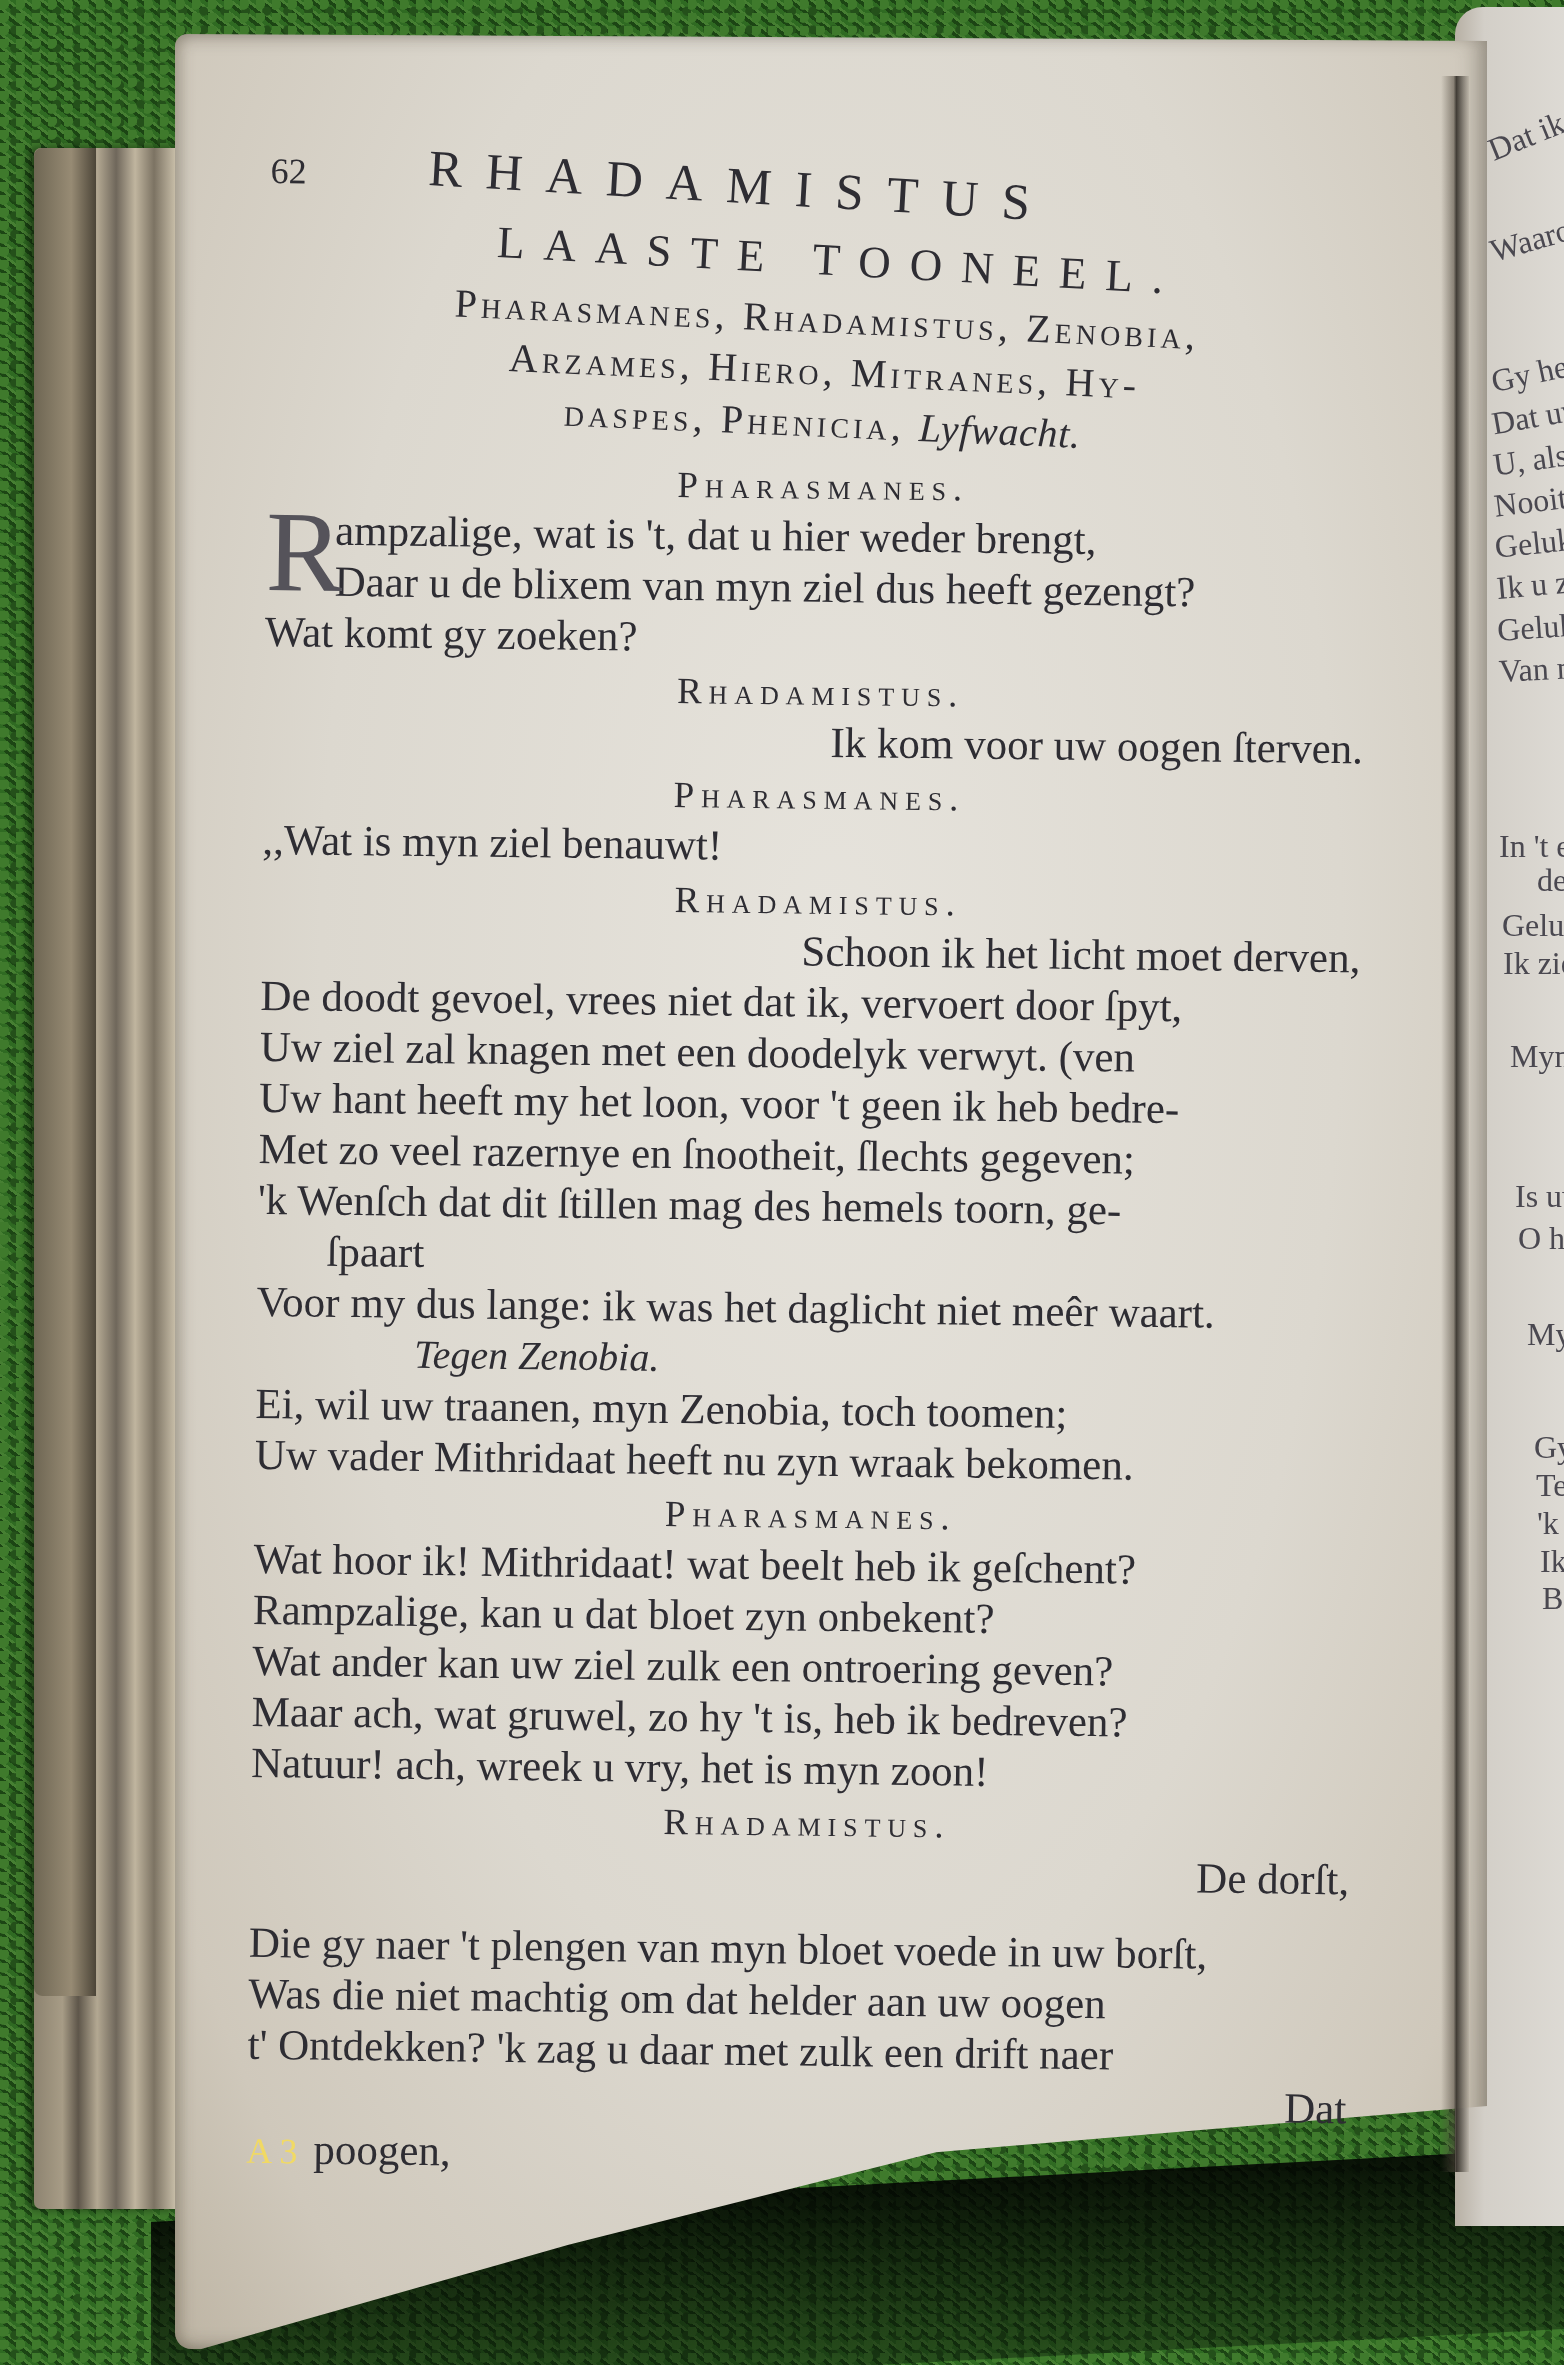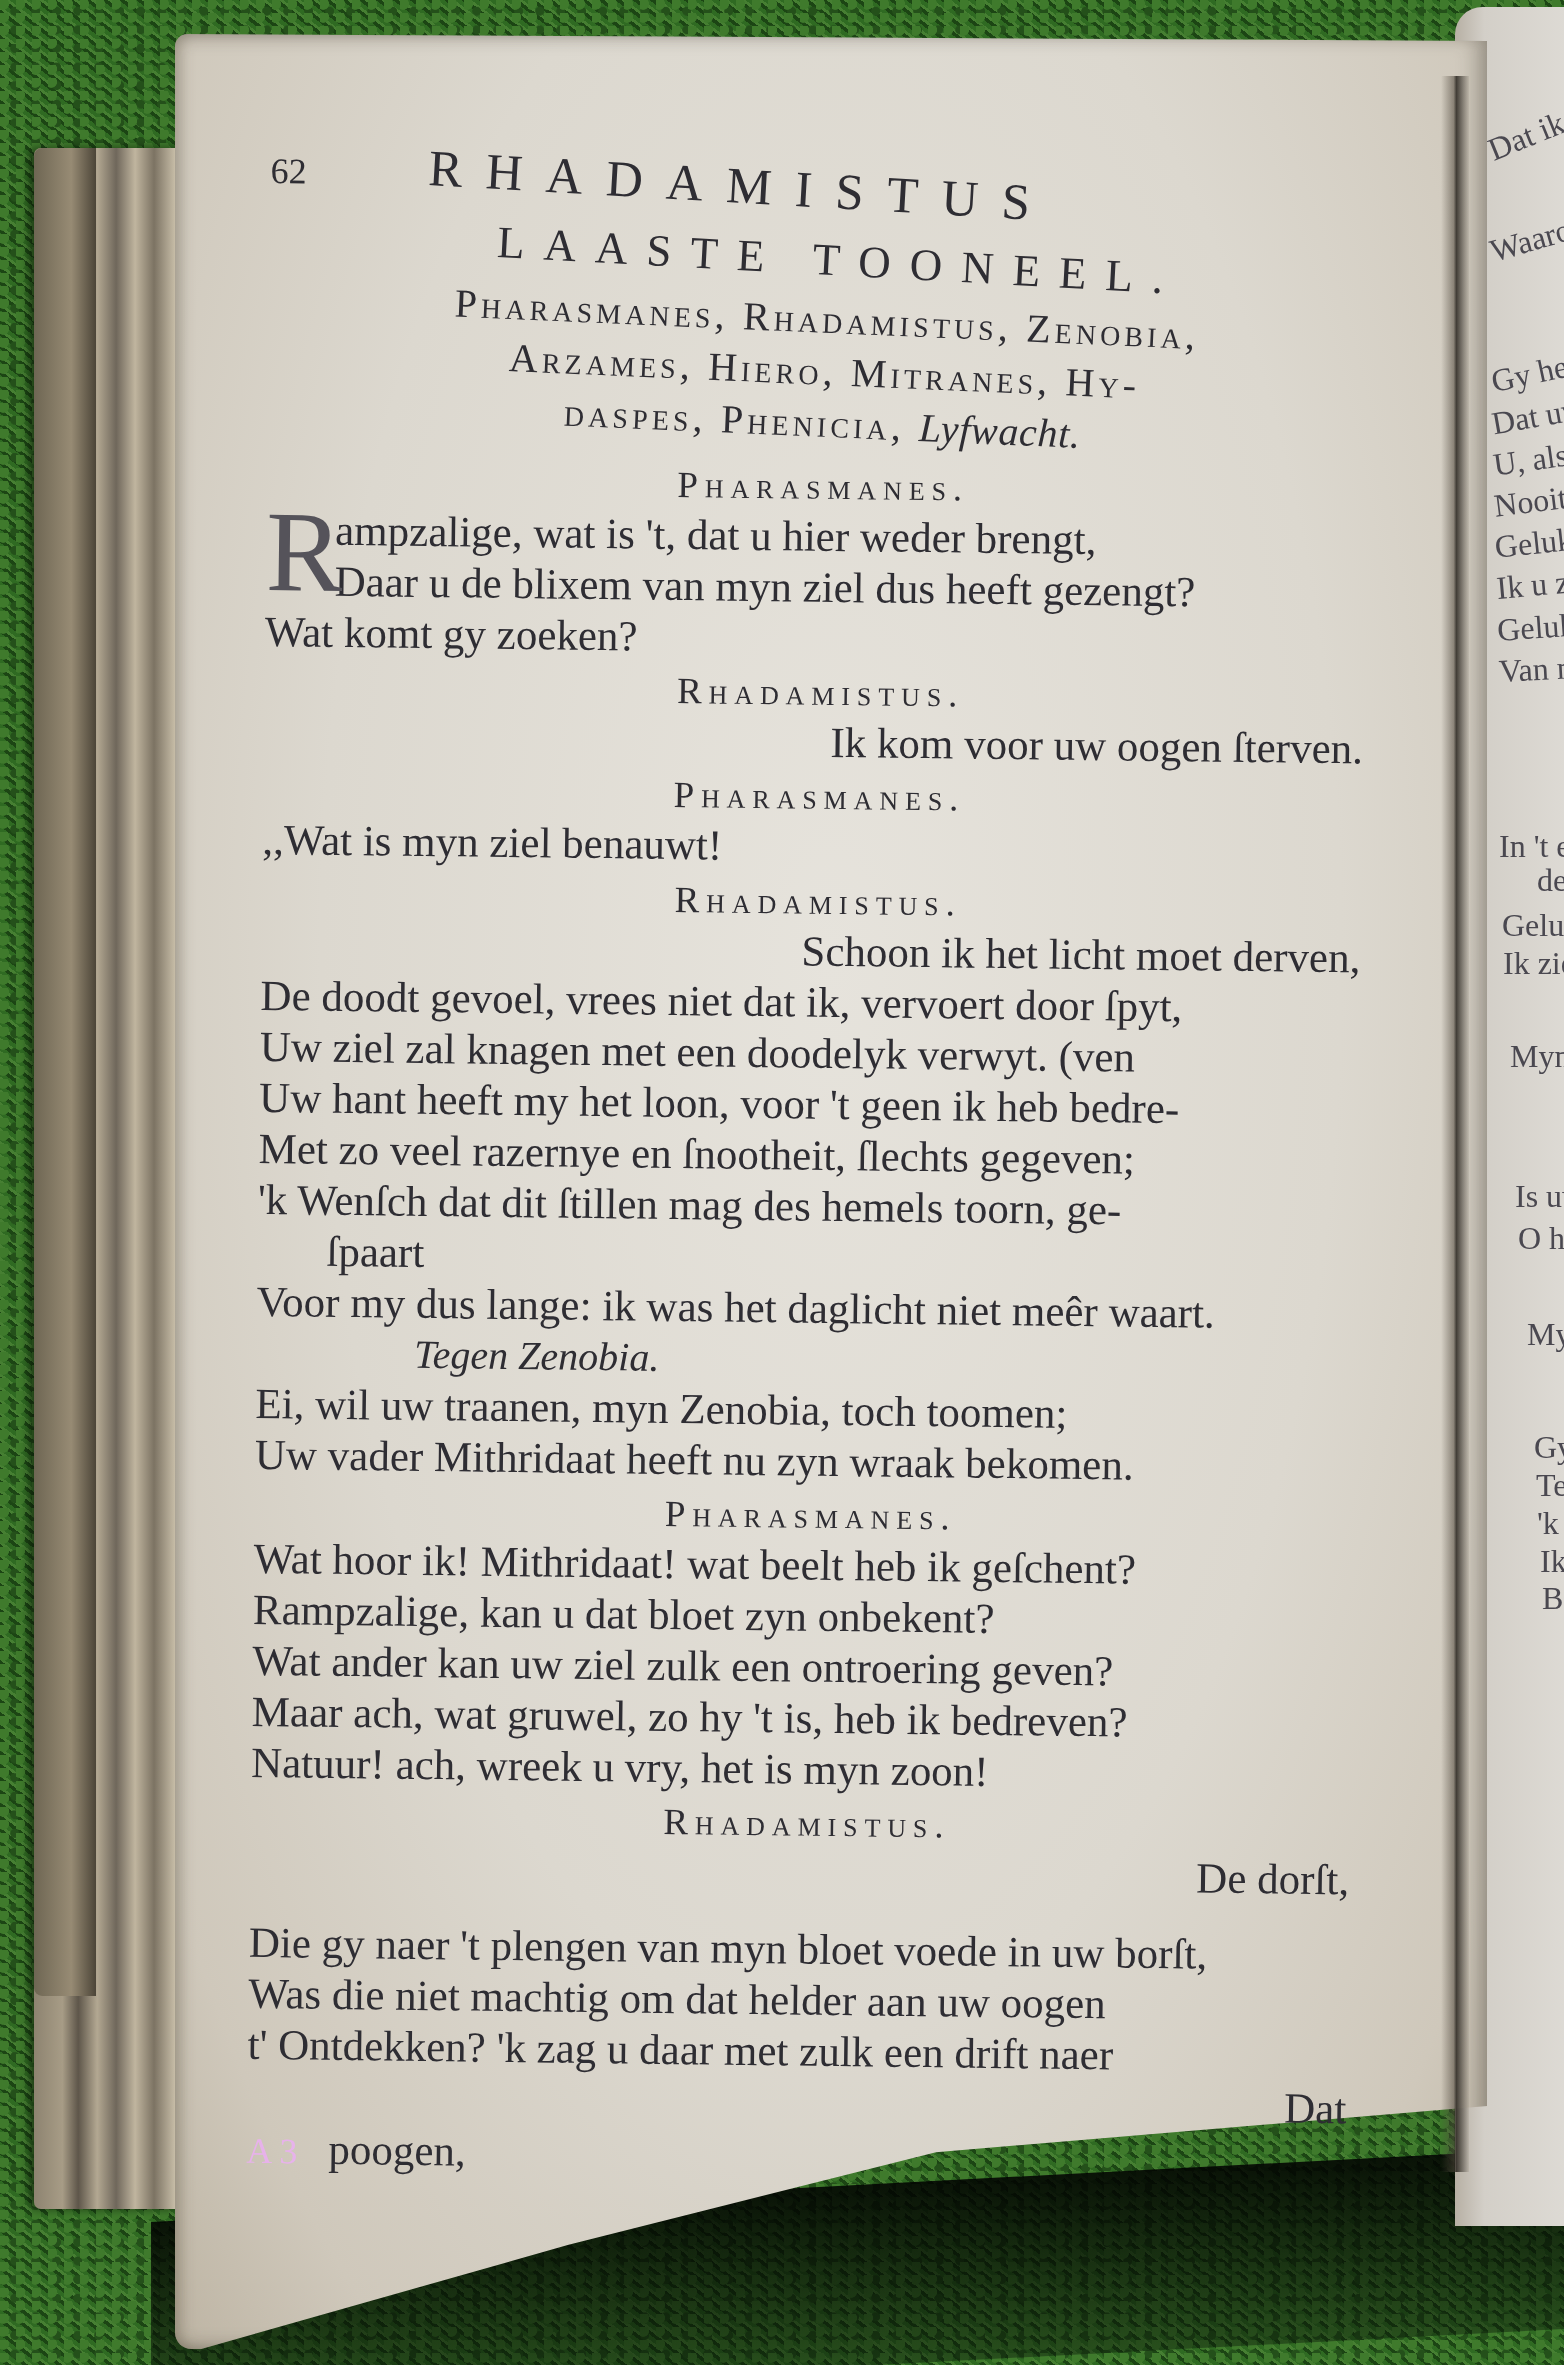--- a/index.html
+++ b/index.html
@@ -93,21 +93,21 @@
   .stage-dir {
     font-size: 40px; font-style: italic; line-height: 51px; padding-left: 158px;
   }
   .dropcap-wrap { position: relative; }
   .dropcap {
     position: absolute; left: 0; top: 0; font-size: 115px; line-height: 96px;
     color: #55535a;
   }
   .dropcap-line { padding-left: 69px; }
   .catchword-row { display: flex; justify-content: flex-end; font-size: 43px; line-height: 51px; padding-right: 13.7px; }
-  .signature { font-size: 36px; color: #f0abfc; opacity: 0.75; margin-right: 31px; }
+  .signature { font-size: 36px; color: #fde047; opacity: 0.75; margin-right: 16px; }
   .footer-row { display: flex; align-items: baseline; font-size: 43px; line-height: 55px; }
   .blank { height: 25px; }
 </style>
 </head>
 <body>
 
 <div class="shadow-bottom"></div>
 <div class="edge-stack"></div>
 <div class="edge-cover"></div>
 

